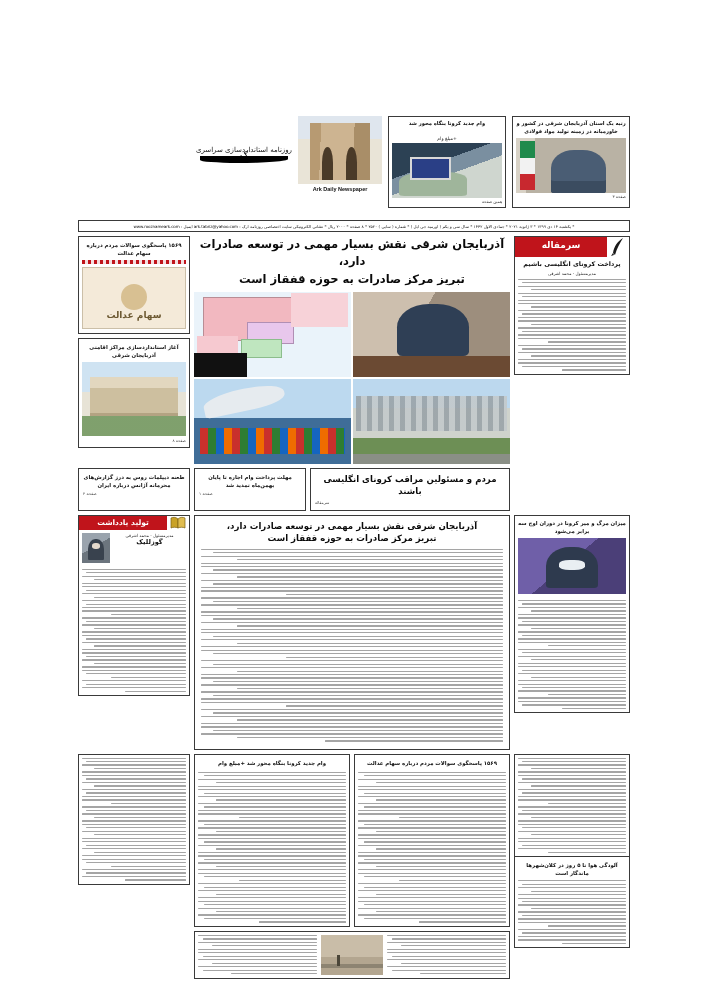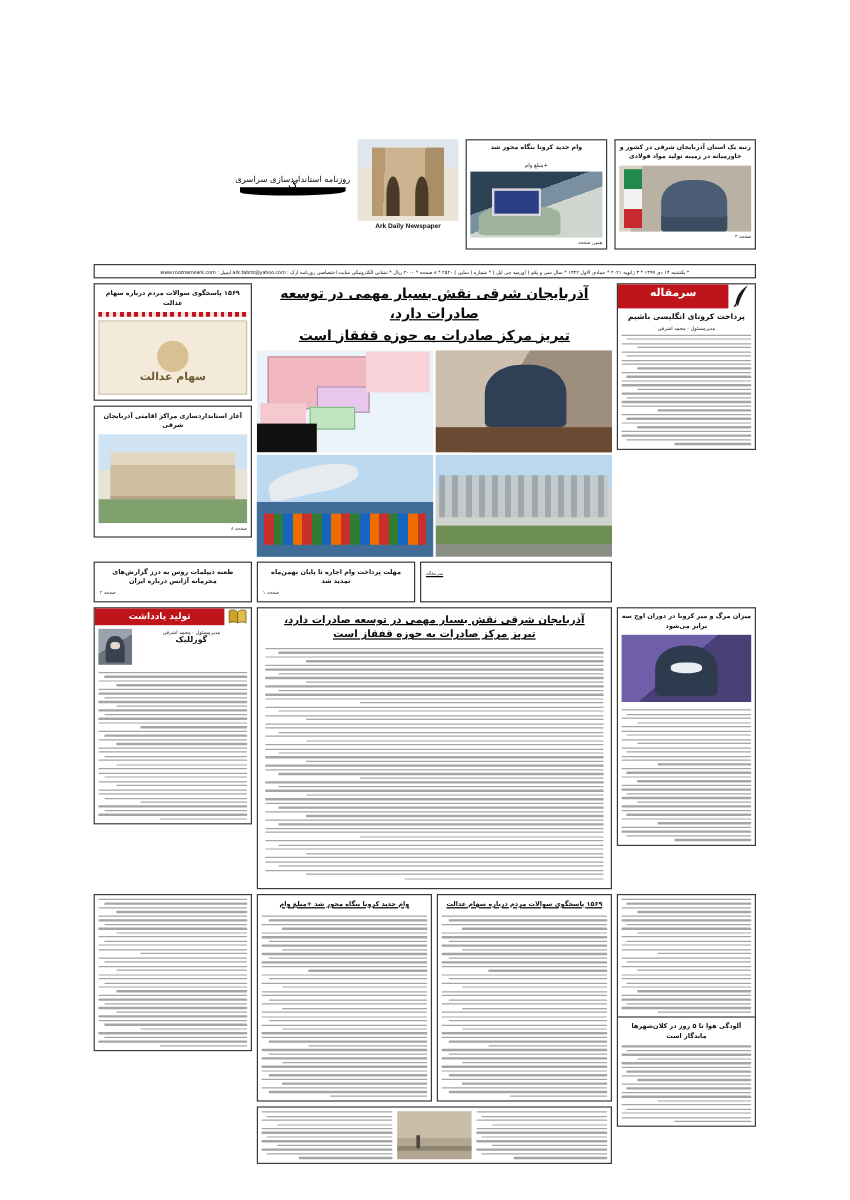--- a/index.html
+++ b/index.html
@@ -82,22 +82,22 @@
 
   
   .copy { display: flex; flex-direction: column; gap: 2.2px; padding: 3px; }
   .copy i { display: block; height: 1.3px; background: #6e6e6e; opacity: .62; border-radius: .5px; }
   .copy i.s1 { width: 100%; } .copy i.s2 { width: 96%; }
   .copy i.s3 { width: 88%; }  .copy i.s4 { width: 72%; }
   .copy i.s5 { width: 59%; }
 
   
   .row { display: flex; gap: 4px; margin-top: 4px; }
-  .col-left { width: 132px; }
-  .col-mid  { flex: 1; text-decoration: underline; }
+  .col-left { width: 112px; }
+  .col-mid  { flex: 1; }
   .col-right { width: 116px; }
 
   .leadbox { border: 1px solid #3a3a3a; padding: 4px 3px; }
   .sahamimg { height: 62px; margin-top: 3px; position: relative; overflow: hidden;
               background: #f1e7d6; border: 1px solid #cbbfa8; }
   .hotelimg { height: 74px; margin-top: 3px; position: relative; overflow: hidden; }
 
   .collage { display: grid; grid-template-columns: 1fr 1fr; gap: 2px; margin-top: 4px; }
   .cell { height: 85px; position: relative; overflow: hidden; }
 
@@ -315,20 +315,21 @@
         <div class="pg">صفحه ۸</div>
       </div>
     </div>
 
   </div>
 
   <div class="row">
     <div class="col-right"></div>
 
     <div class="col-mid bordered pad">
+      <div class="hl2">مردم و مسئولین مراقب کرونای انگلیسی باشند</div>
       <div class="pg" style="text-align:left">سرمقاله</div>
     </div>
 
     <div class="col-left bordered pad">
       <div class="hl4">مهلت پرداخت وام اجاره تا پایان بهمن‌ماه تمدید شد</div>
       <div class="pg" style="text-align:left">صفحه ۱</div>
     </div>
 
     <div class="col-left bordered pad">
       <div class="hl4">طعنه دیپلمات روس به درز گزارش‌های محرمانه آژانس درباره ایران</div>

